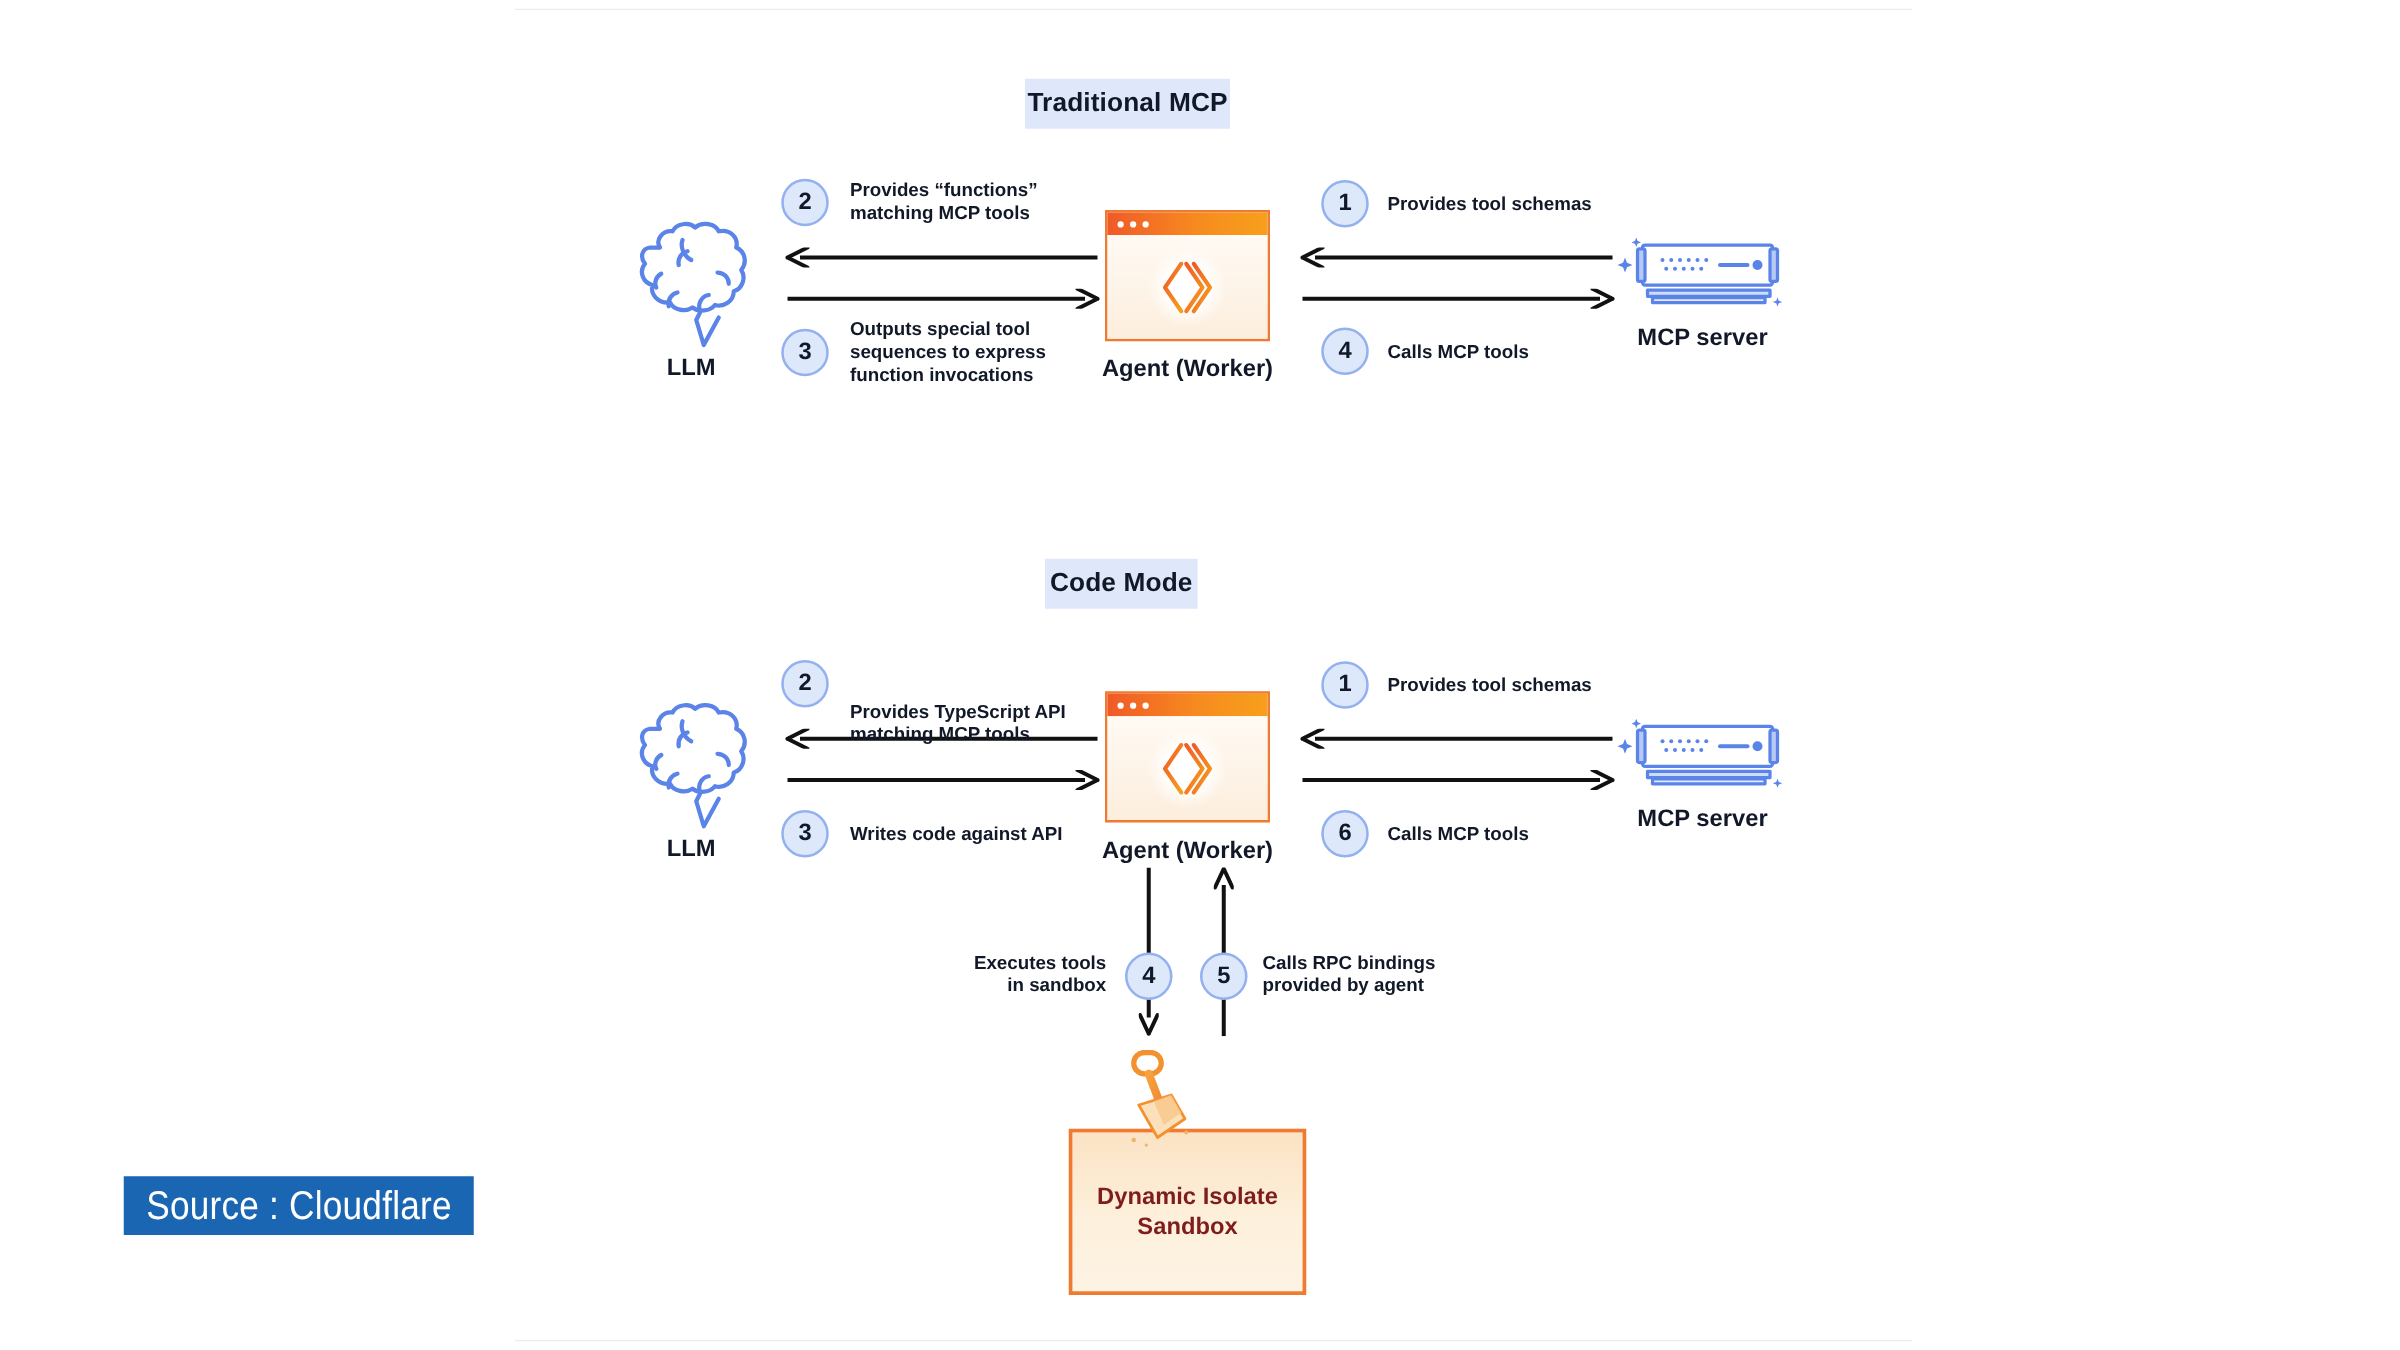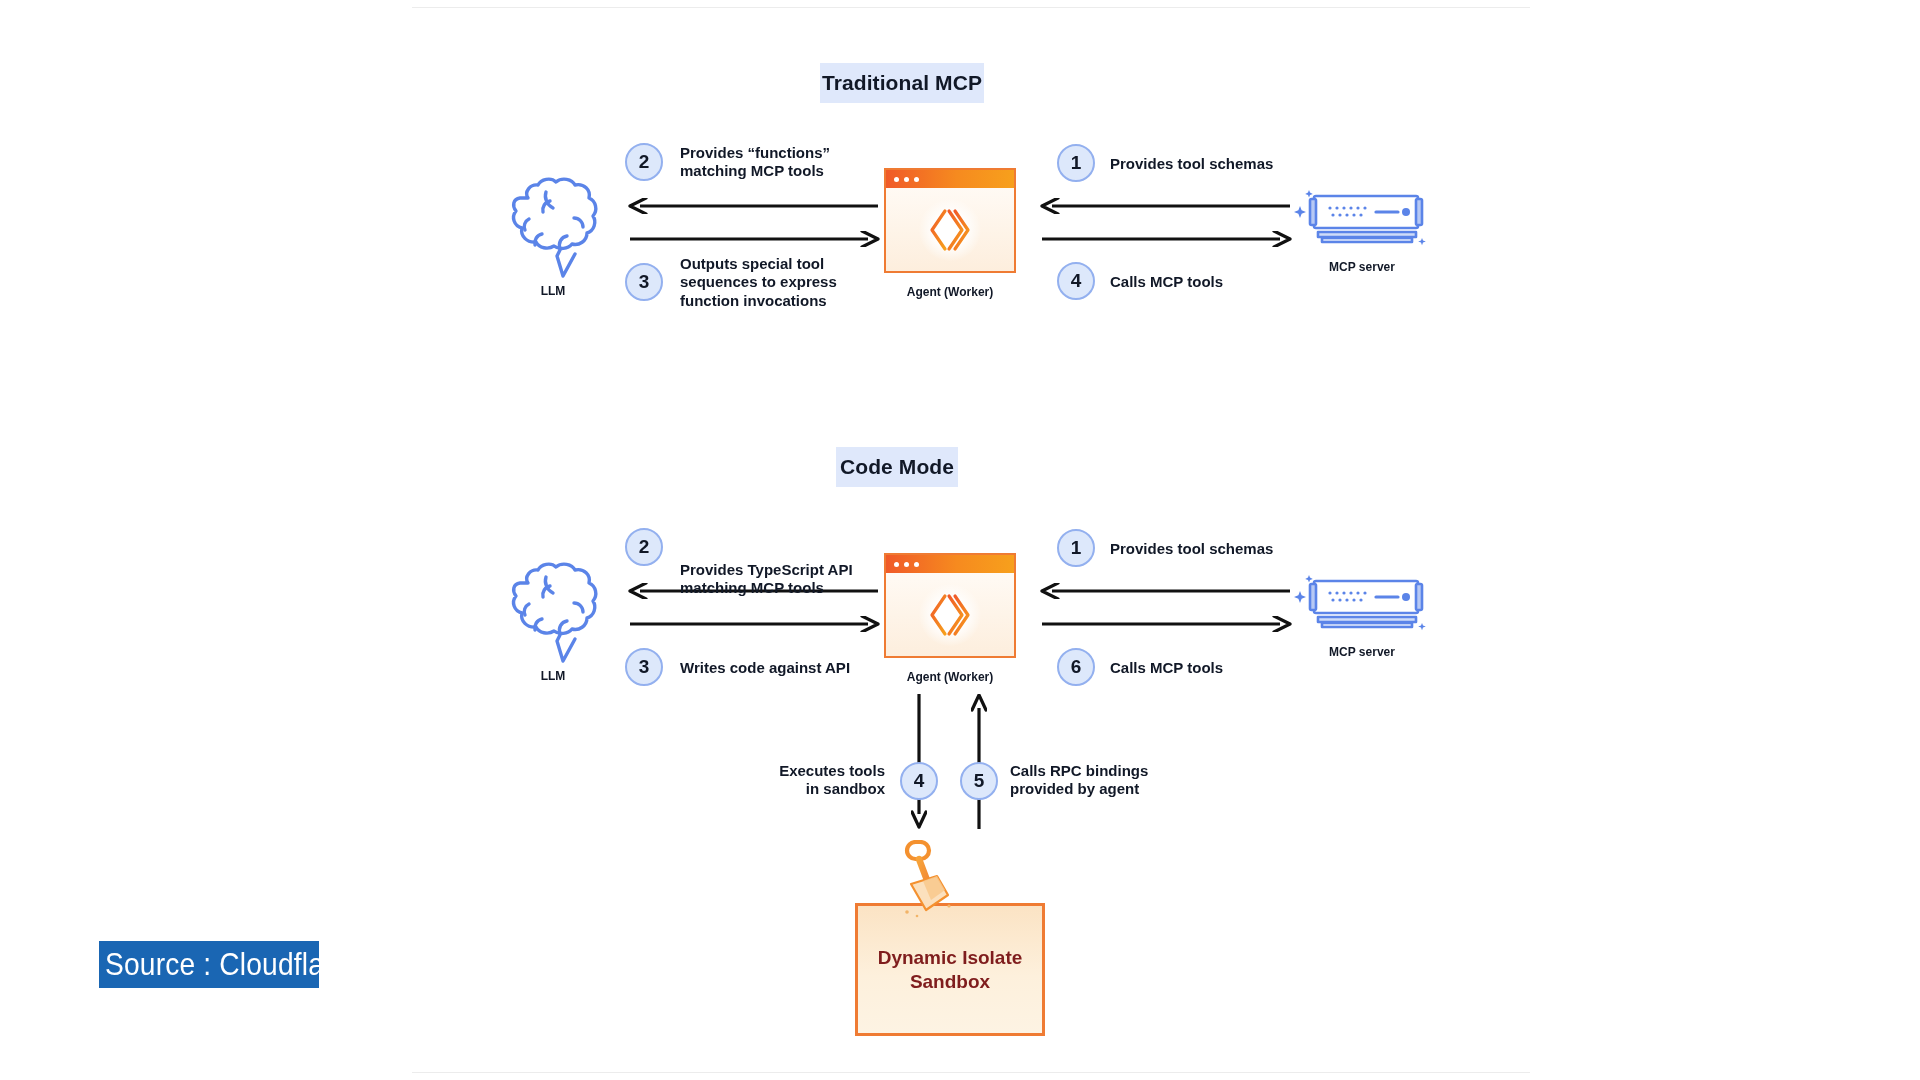--- a/index.html
+++ b/index.html
@@ -28,21 +28,21 @@
     display:flex;align-items:center;justify-content:center;
     white-space:nowrap;
   }
   #chip-traditional{left:820px;top:63px;width:164px;height:40px;}
   #chip-codemode{left:836px;top:447px;width:122px;height:40px;}
 
   
   .node-label{
     position:absolute;
     font-weight:700;
-    font-size:12px;
+    font-size:19px;
     color:#111827;
     text-align:center;
     white-space:nowrap;
   }
 
   
   .brain{position:absolute;width:110px;height:118px;}
   .brain svg{display:block;width:110px;height:118px;}
 
   
@@ -98,24 +98,24 @@
     font-weight:700;font-size:19px;line-height:1.25;color:#7f1d1d;text-align:center;white-space:pre-line;}
   .shovel{position:absolute;left:893px;top:840px;width:70px;height:80px;}
   .shovel svg{display:block;width:70px;height:80px;}
 
   
   .varrow{position:absolute;width:16px;}
   .varrow svg{display:block;}
 
   
   .source{
-    position:absolute;left:99px;top:941px;width:220px;height:47px;
+    position:absolute;left:99px;top:941px;width:280px;height:47px;
     background:#1a66b3;
     display:flex;align-items:center;
-    padding-left:6px;box-sizing:border-box;
+    padding-left:18px;box-sizing:border-box;
   }
   .source span{
     color:#ffffff;font-size:32px;font-weight:400;
     font-family:"Liberation Sans Narrow","Liberation Sans",sans-serif;
     transform:scaleX(.88);transform-origin:left center;
     white-space:nowrap;letter-spacing:.2px;
   }
 </style>
 </head>
 <body>

